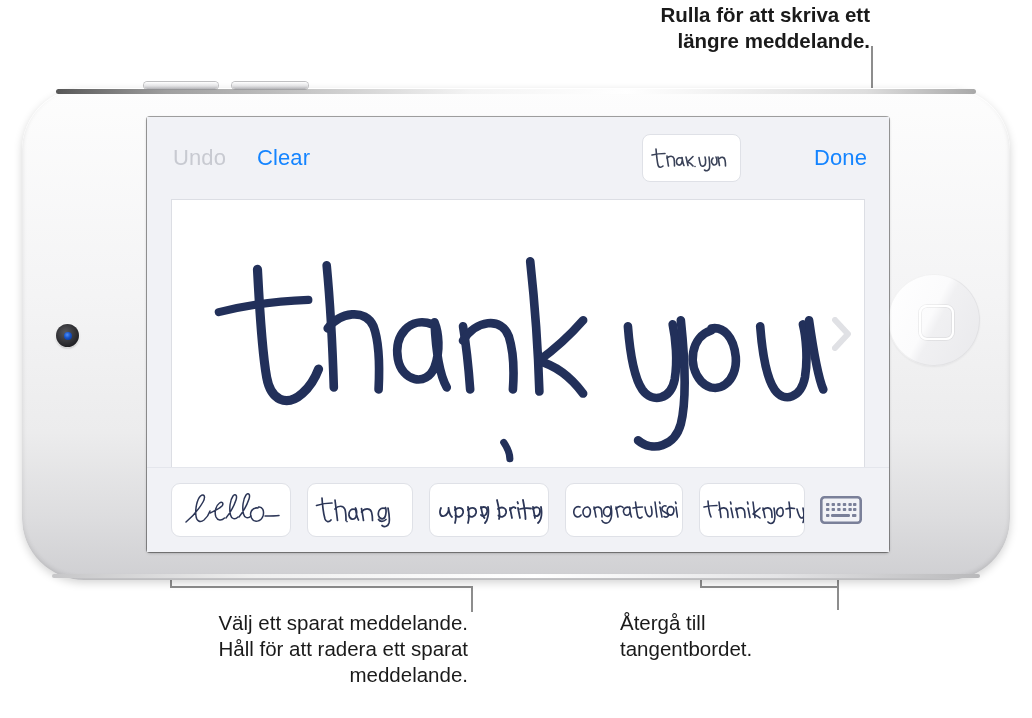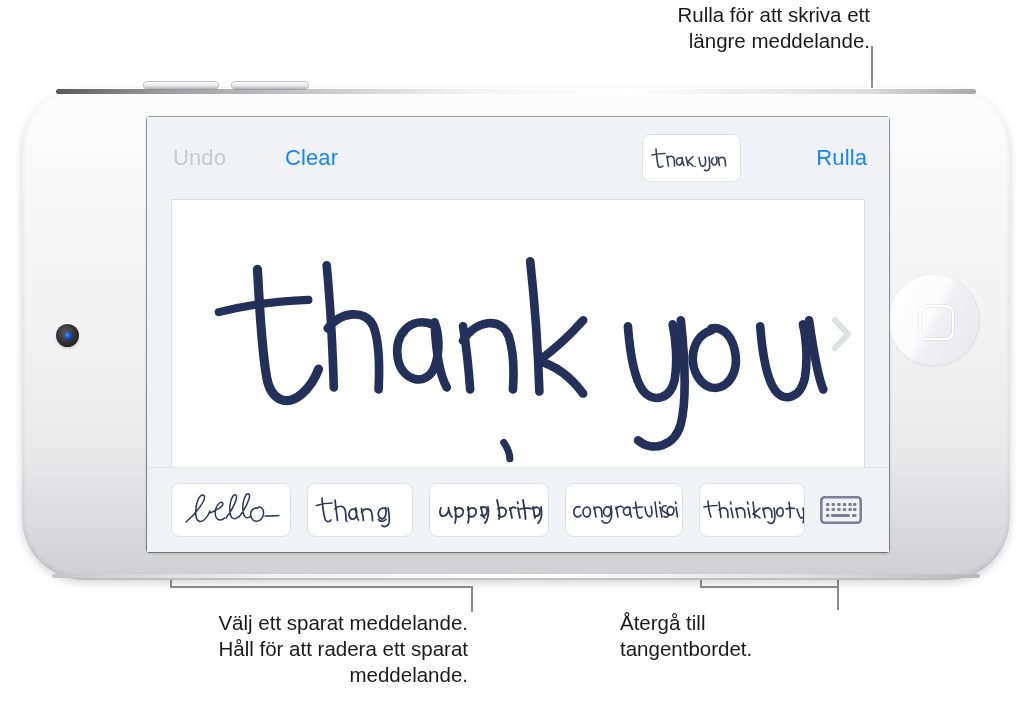--- a/index.html
+++ b/index.html
@@ -17,21 +17,21 @@
   }
 
   
   .callout {
     position: absolute;
     color: #1a1a1a;
     font-size: 20.5px;
     line-height: 26px;
     white-space: pre-line;
   }
-  #callout-top        { right: 162px; top: 2px;  text-align: right; }
+  #callout-top        { right: 162px; top: 2px;  text-align: right; font-weight: bold; }
   #callout-bottomleft { left: 78px;  top: 610px; width: 390px; text-align: right; }
   #callout-bottomright{ left: 620px; top: 610px; width: 224px; }
 
   
   .lead { position: absolute; background: #8d8d8d; }
   .lead-v { width: 1.6px; }
   .lead-h { height: 1.6px; }
 
   
   #lead-top-v   { left: 871px; top: 46px;  height: 280px; }
@@ -139,21 +139,21 @@
     align-items: center;
     position: relative;
     background: #f1f2f6;
   }
   #undo-button {
     position: absolute; left: 26px;
     font-size: 22px; color: #c8cad1; letter-spacing: .1px;
   }
   #clear-button {
     position: absolute; left: 110px;
-    font-size: 22px; color: #1484ff; letter-spacing: .1px; margin-left: 28px;
+    font-size: 22px; color: #1484ff; letter-spacing: .1px;
   }
   #saved-chip {
     position: absolute; right: 148px;
     width: 97px; height: 46px;
     background: #ffffff;
     border: 1px solid #dfe1e7;
     border-radius: 8px;
     display: flex; align-items: center; justify-content: center;
     overflow: hidden;
   }
@@ -270,21 +270,21 @@
               <path d="M100 29 C101 36,102 42,104 45 C107 48,112 46,113 41 C114 36,113 31,112 28"></path>
               <path d="M120 28 C121 36,122 44,121 50 C120 55,115 57,111 54"></path>
               <path d="M128 30 C124 33,124 40,128 43 C132 46,136 42,136 37 C136 33,135 30,134 28"></path>
               <path d="M138 28 C139 34,140 40,141 45"></path>
               <path d="M141 31 C145 27,151 28,152 34 C153 39,153 43,153 46"></path>
               <circle cx="92" cy="47" r="1.6" fill="#3a4258" stroke="none"></circle>
             </g>
           </svg>
         </div>
 
-        <div id="done-button">Rulla</div>
+        <div id="done-button">Done</div>
       </div>
 
       <div id="canvas-wrap">
         <svg id="ink" viewBox="0 0 680 250" preserveAspectRatio="xMidYMid meet">
           <g fill="none" stroke="#22305a" stroke-linecap="round" stroke-linejoin="round">
 
             <path d="M84 62 C86 100,88 140,93 168 C97 190,112 198,128 184 C136 177,141 168,144 160" stroke-width="9"></path>
             <path d="M46 104 C70 98,102 93,134 92" stroke-width="8"></path>
 
             <path d="M152 58 C156 100,158 145,159 178" stroke-width="8.5"></path>

